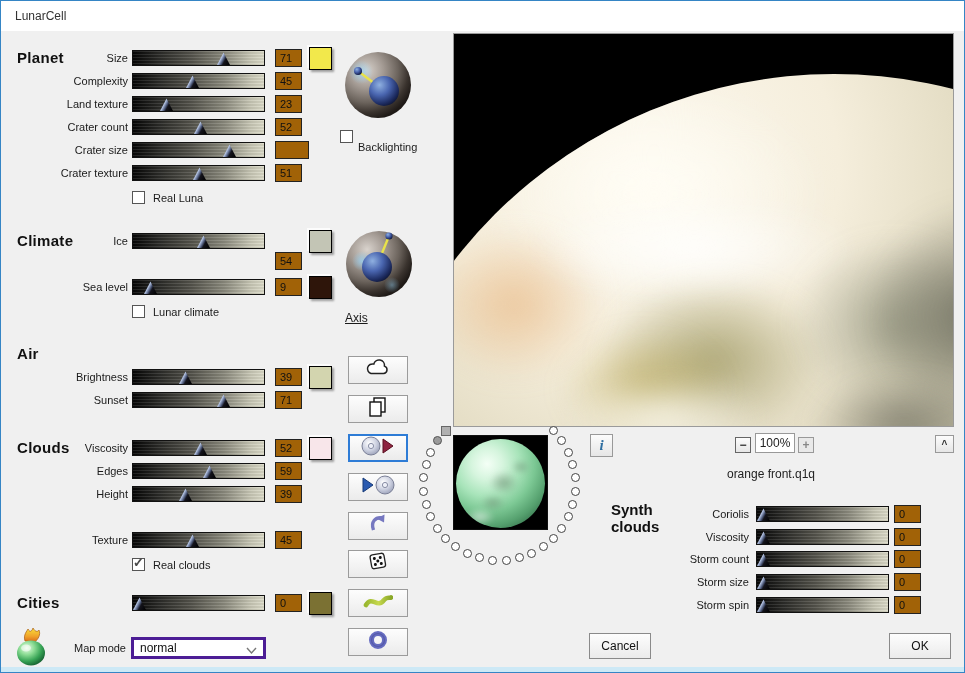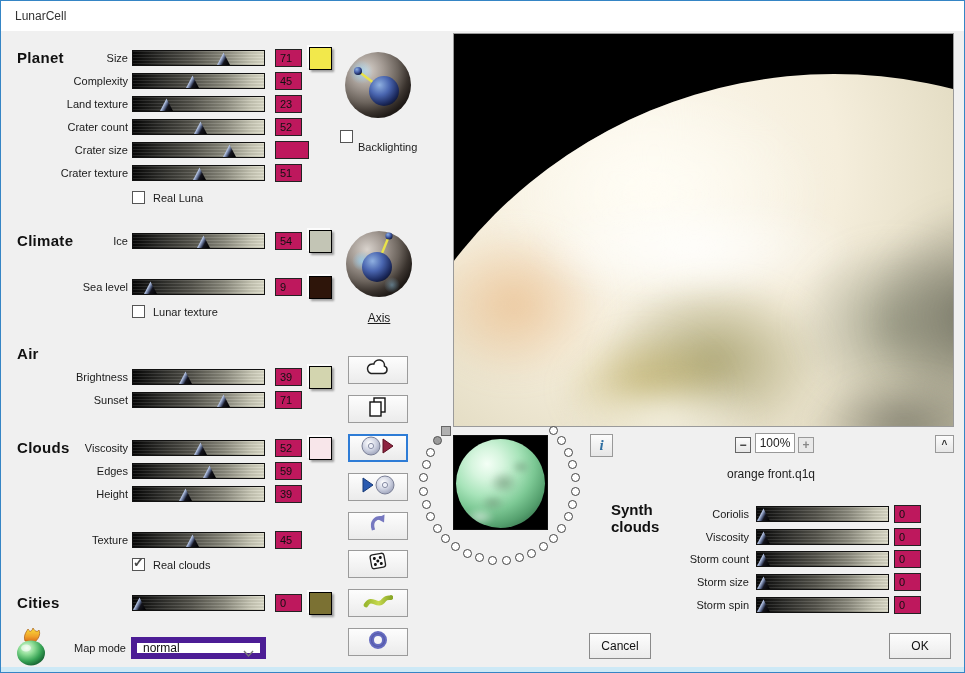--- a/index.html
+++ b/index.html
@@ -18,21 +18,21 @@
   .srow .lbl{position:absolute;top:5px;font-size:11px;color:#1a1a1a;text-align:right;white-space:nowrap;}
   .track{position:absolute;top:3px;width:133px;height:16px;border:1px solid #111;
     background:
       repeating-linear-gradient(to bottom, rgba(255,255,255,0.10) 0 1px, rgba(0,0,0,0.06) 1px 3px),
       linear-gradient(to right,#060606 0%,#2b2b28 20%,#55544c 45%,#8c8b7e 70%,#c9c8b6 90%,#dcdbc9 100%);
   }
   .thumbp{position:absolute;top:1px;width:13px;height:13px;
     clip-path:polygon(50% 4%,100% 100%,0 100%);
     background:linear-gradient(118deg,#e8effc 0%,#aebddd 38%,#4c5878 52%,#14141c 62%,#000 100%);
   }
-  .val{position:absolute;top:2px;width:27px;height:18px;border:1px solid #222;background:#be185d;
+  .val{position:absolute;top:2px;width:27px;height:18px;border:1px solid #222;background:#a16207;
     font-family:"Liberation Sans",sans-serif;font-size:11px;color:#111;padding:0 0 0 4px;outline:none;}
   .swatch{position:absolute;top:0;width:23px;height:23px;border:1px solid #000;
     box-shadow:-2px -2px 0 #fcfcfc,2px 2px 2px rgba(0,0,0,.35);}
   .cbox{position:absolute;width:13px;height:13px;background:#fff;border:1px solid #555;}
   .cbox .tick{position:absolute;left:0px;top:-4px;font-size:13px;font-weight:bold;color:#4a4a4a;}
   .cblbl{position:absolute;font-size:11px;color:#1a1a1a;white-space:nowrap;}
 
   .toolbtn{position:absolute;left:347px;width:60px;height:28px;
     background:linear-gradient(#fdfdfd,#ebebeb);border:1px solid #9b9b9b;
     display:flex;align-items:center;justify-content:center;}
@@ -76,26 +76,26 @@
   #synth-label{position:absolute;left:610px;top:500px;width:80px;font-size:15px;font-weight:bold;color:#111;line-height:17px;}
 
   .dot{position:absolute;width:9px;height:9px;border:1px solid #444;border-radius:50%;background:#fff;}
   .dot.sq{width:10px;height:10px;border-radius:0;background:#b0b0b0;border:1px solid #666;}
   .dot.fill{background:#9a9a9a;border:1px solid #555;}
 
   .pushbtn{position:absolute;width:62px;height:26px;background:linear-gradient(#fdfdfd,#ebebeb);
     border:1px solid #8a8a8a;font-size:12px;color:#111;display:flex;align-items:center;justify-content:center;}
 
   #mapmode-lbl{position:absolute;left:14px;top:641px;width:111px;font-size:11px;color:#1a1a1a;text-align:right;}
-  #mapmode{position:absolute;left:130px;top:636px;width:135px;height:22px;background:#fff;border:6px solid #4c1d95;
+  #mapmode{position:absolute;left:130px;top:636px;width:135px;height:22px;background:#fff;border:3px solid #4c1d95;
     font-size:12px;color:#111;display:flex;align-items:center;padding-left:6px;}
   #mapmode svg{position:absolute;right:6px;top:7px;}
 
   .tball{position:absolute;}
-  #axis-lbl{position:absolute;left:344px;top:310px;width:68px;text-align:center;font-size:12px;color:#1a1a1a;text-decoration:underline;}
+  #axis-lbl{position:absolute;left:344px;top:310px;width:68px;text-align:left;font-size:12px;color:#1a1a1a;text-decoration:underline;}
 </style>
 </head>
 <body>
 
 <div id="win">
   <div id="titlebar">
     <span id="title">LunarCell</span>
   </div>
 
   <div id="preview">
@@ -247,33 +247,33 @@
       <input class="val" readonly="" value="51" style="left: 274px;">
     </div>
     <div class="cbox" style="left: 131px; top: 190px;"></div>
     <div class="cblbl" style="left: 152px; top: 191px;">Real Luna</div>
     <div class="hdr" style="left: 16px; top: 231px;">Climate</div>
     <div class="srow" style="top: 229px;">
       <div class="lbl" style="left: 14px; width: 113px;">Ice</div>
       <div class="track" style="left: 131px;">
         <div class="thumbp" style="left: 64px;"></div>
       </div>
-      <input class="val" readonly="" value="54" style="left: 274px;">
+      <input class="val" readonly="" value="54" style="left: 274px; margin-top: 20px;">
       <div class="swatch" style="left: 308px; background: rgb(195, 197, 181);"></div>
     </div>
     <div class="srow" style="top: 275px;">
       <div class="lbl" style="left: 14px; width: 113px;">Sea level</div>
       <div class="track" style="left: 131px;">
         <div class="thumbp" style="left: 11px;"></div>
       </div>
       <input class="val" readonly="" value="9" style="left: 274px;">
       <div class="swatch" style="left: 308px; background: rgb(46, 21, 10);"></div>
     </div>
     <div class="cbox" style="left: 131px; top: 304px;"></div>
-    <div class="cblbl" style="left: 152px; top: 305px;">Lunar texture</div>
+    <div class="cblbl" style="left: 152px; top: 305px;">Lunar climate</div>
     <div class="hdr" style="left: 16px; top: 344px;">Air</div>
     <div class="srow" style="top: 365px;">
       <div class="lbl" style="left: 14px; width: 113px;">Brightness</div>
       <div class="track" style="left: 131px;">
         <div class="thumbp" style="left: 46px;"></div>
       </div>
       <input class="val" readonly="" value="39" style="left: 274px;">
       <div class="swatch" style="left: 308px; background: rgb(211, 213, 175);"></div>
     </div>
     <div class="srow" style="top: 388px;">

